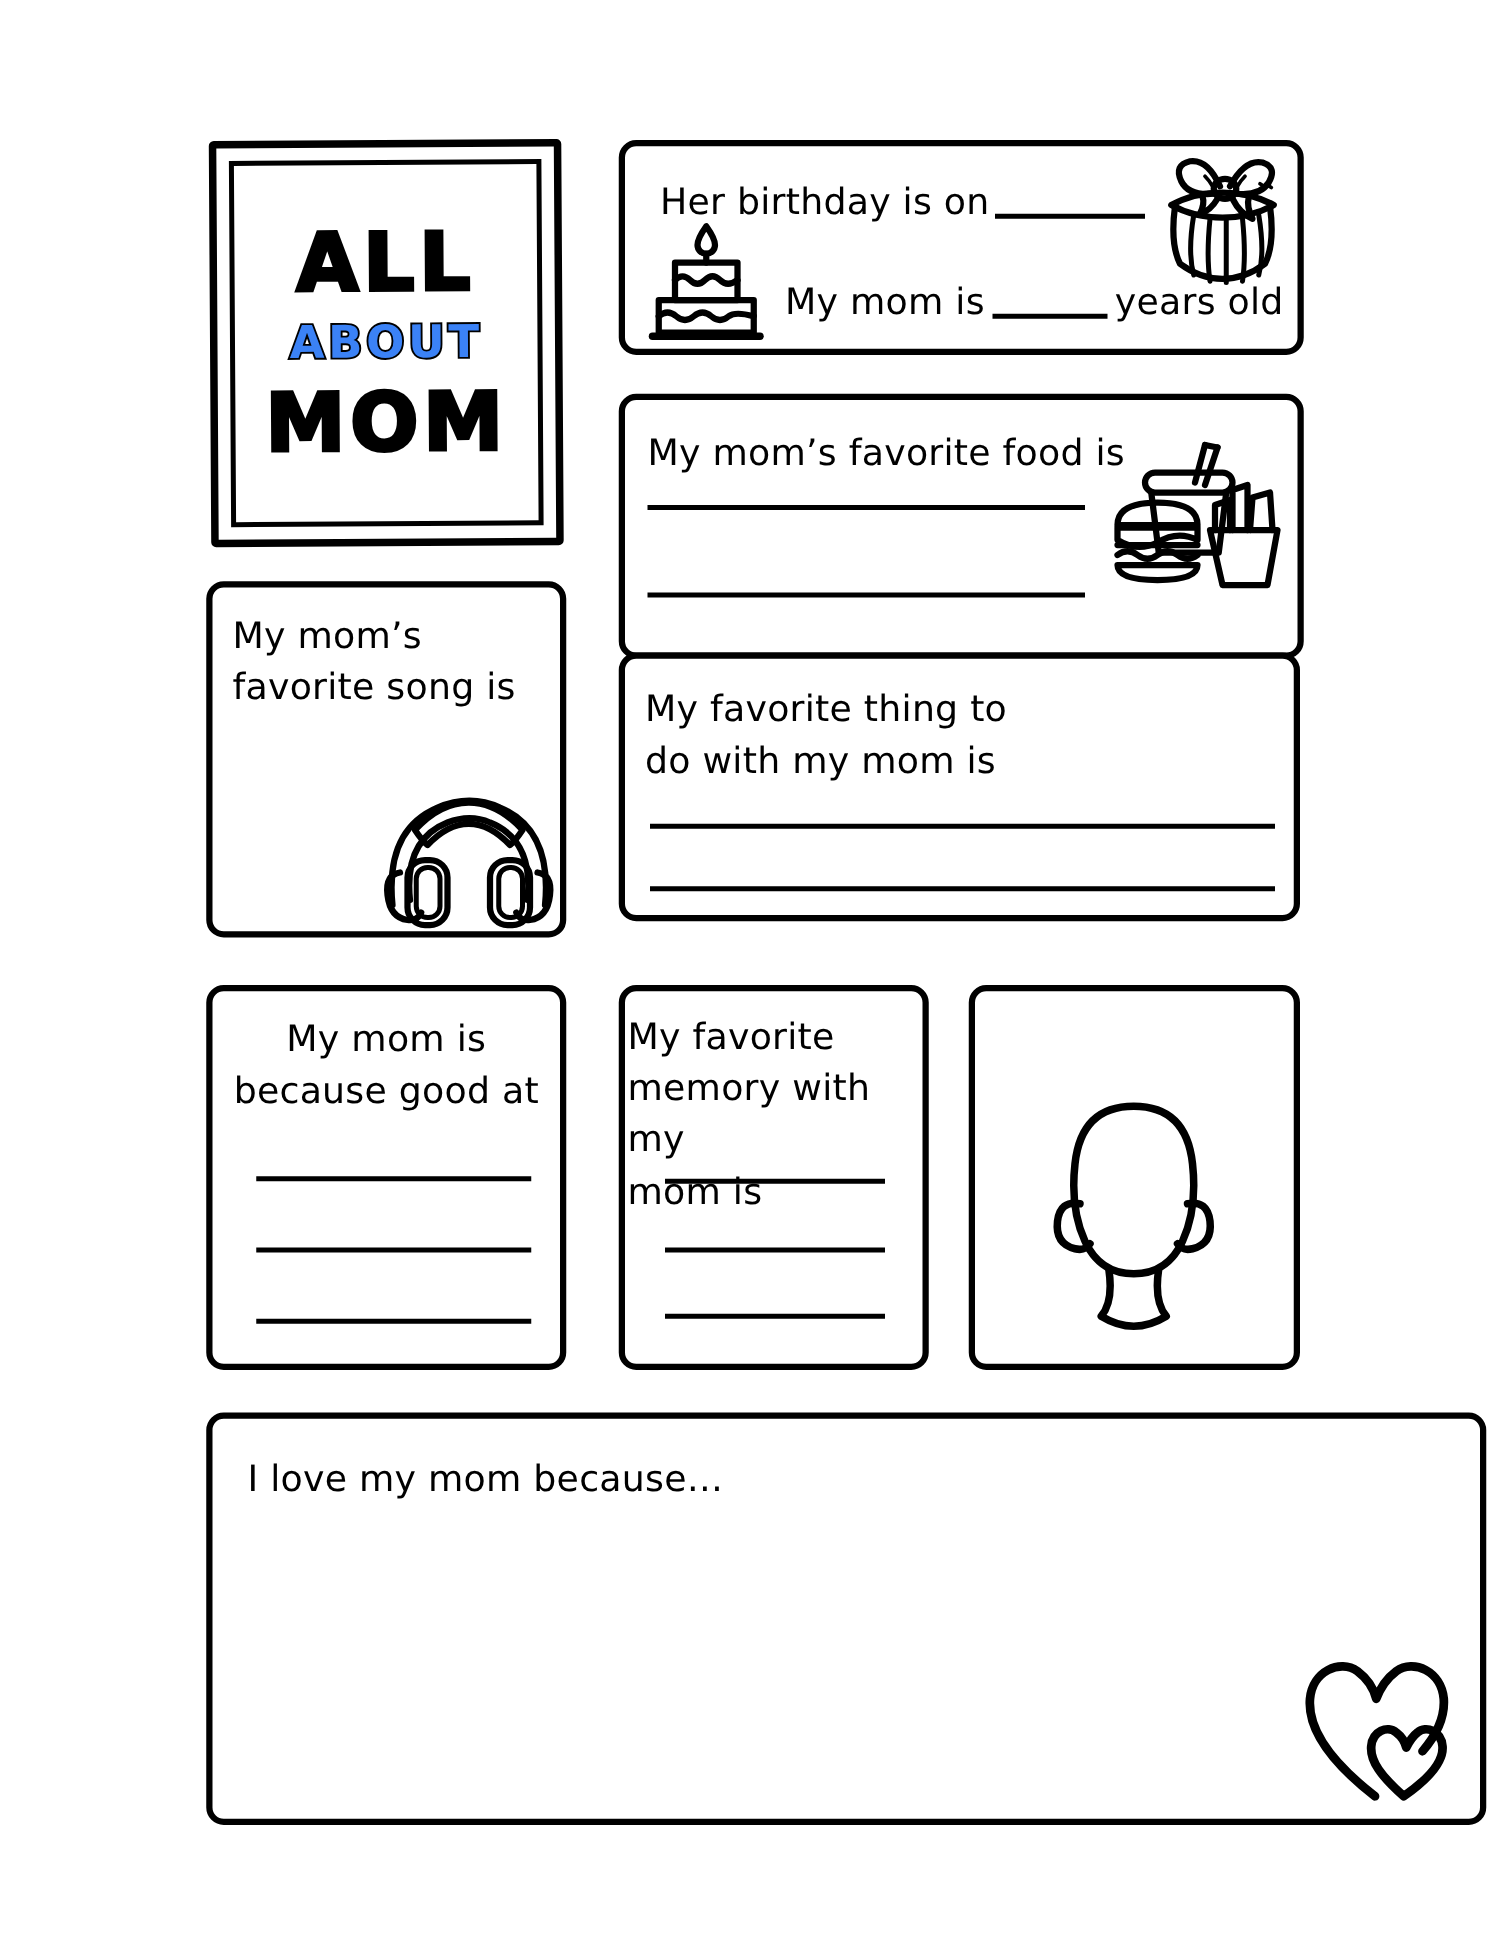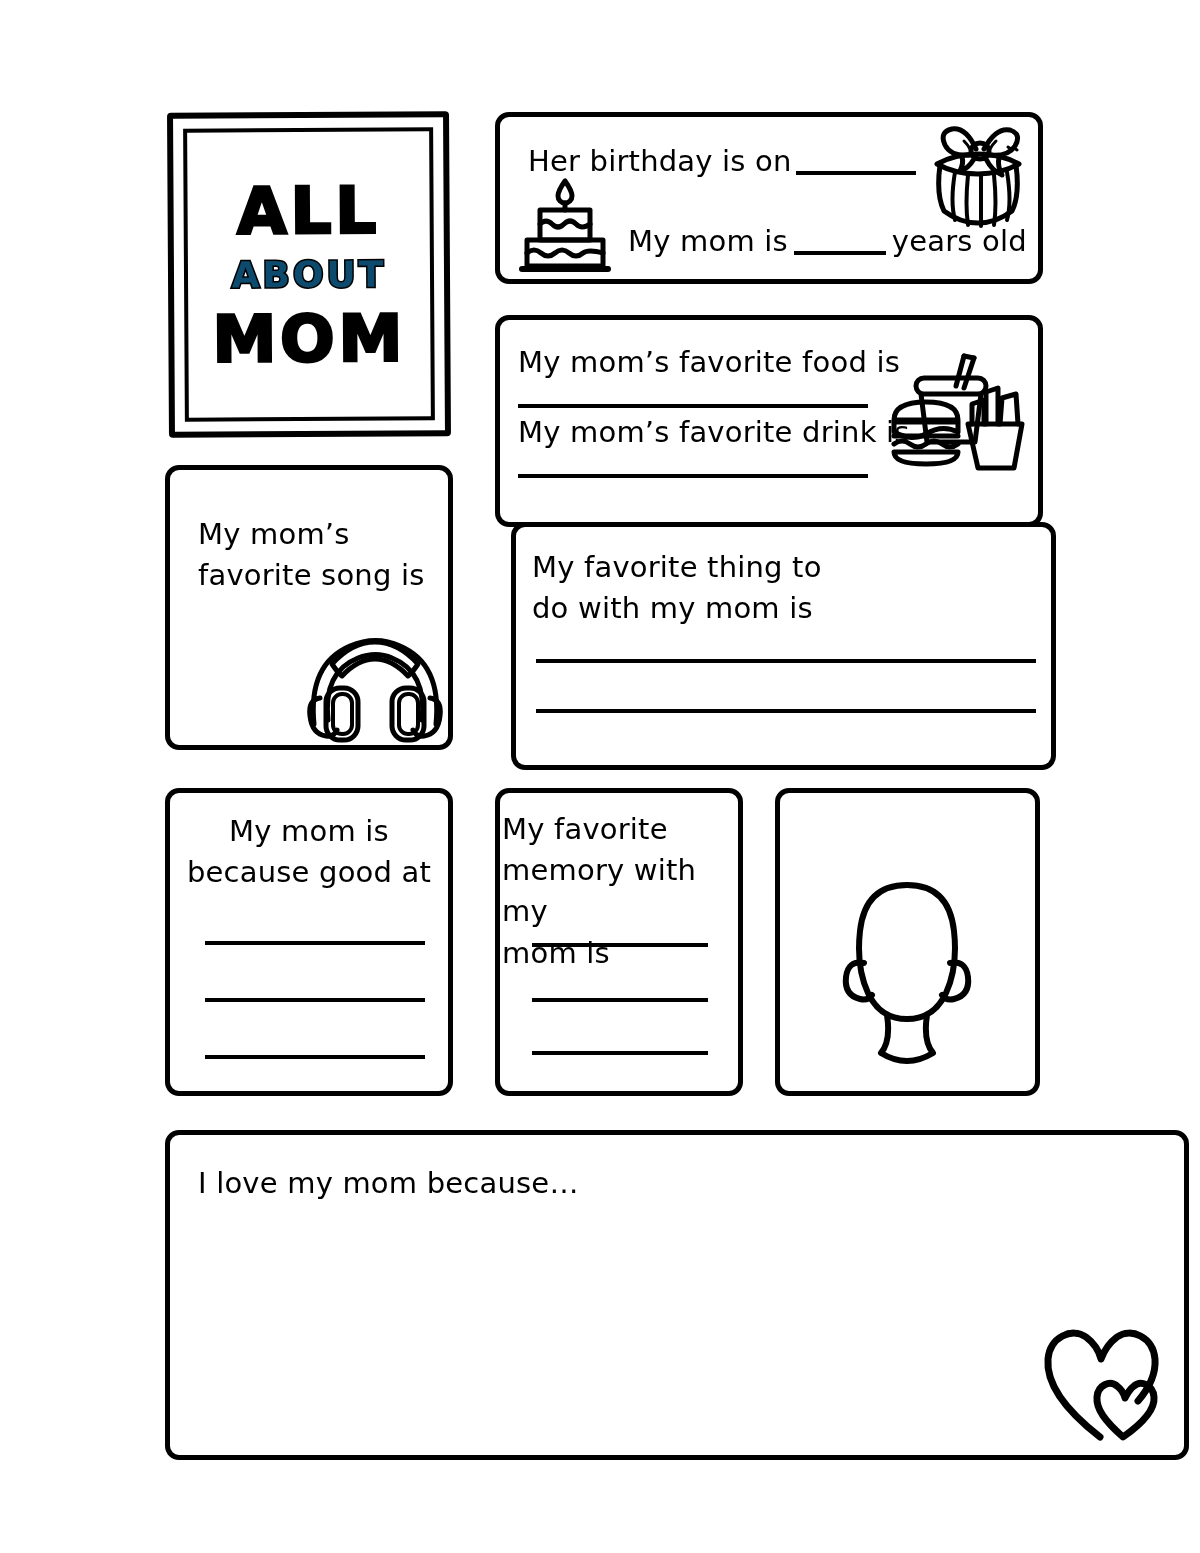--- a/index.html
+++ b/index.html
@@ -65,21 +65,21 @@
     -webkit-text-stroke: 3px #000;
   }
   .t-all { font-size: 64px; margin-bottom: 10px; }
   .t-mom { font-size: 64px; margin-top: 10px; }
   .t-about {
     font-family: "DejaVu Sans", sans-serif;
     font-weight: 700;
     font-size: 36px;
     letter-spacing: 3px;
     line-height: 1;
-    color: #0c4a6e;
+    color: #3b82f6;
     -webkit-text-stroke: 3px #000;
     paint-order: stroke fill;
   }
 
   
   .hw {
     font-family: "DejaVu Sans", sans-serif;
     font-size: 29px;
     font-weight: 400;
     line-height: 1.42;
@@ -96,21 +96,21 @@
   .rule {
     position: absolute;
     height: 0;
     border-bottom: 4px solid #000;
   }
 
   
   #birthday-box  { left: 495px; top: 112px;  width: 548px; height: 172px; padding-left: 48px; }
   #food-box      { left: 495px; top: 315px;  width: 548px; height: 212px; }
   #song-box      { left: 165px; top: 465px;  width: 288px; height: 285px; }
-  #favthing-box  { left: 511px; top: 522px;  width: 545px; height: 248px; }
+  #favthing-box  { left: 495px; top: 522px;  width: 545px; height: 215px; }
   #goodat-box    { left: 165px; top: 788px;  width: 288px; height: 308px; }
   #memory-box    { left: 495px; top: 788px;  width: 248px; height: 308px; }
   #portrait-box  { left: 775px; top: 788px;  width: 265px; height: 308px; }
   #because-box   { left: 165px; top: 1130px; width: 1024px; height: 330px; }
 
   
   #bd-line1 {
     position: absolute;
     left: 28px;
     top: 24px;
@@ -128,21 +128,21 @@
   #gift-icon  { position: absolute; left: 424px; top: 2px;   width: 108px; height: 112px; }
 
   
   #food-l1 { position: absolute; left: 18px; top: 22px; }
   #food-l2 { position: absolute; left: 18px; top: 92px; }
   #food-r1 { left: 18px; top: 84px; width: 350px; }
   #food-r2 { left: 18px; top: 154px; width: 350px; }
   #fastfood-icon { position: absolute; left: 386px; top: 28px; width: 140px; height: 128px; }
 
   
-  #song-label { position: absolute; left: 28px; top: 18px; margin-top: 26px; }
+  #song-label { position: absolute; left: 16px; top: 18px; }
   #headphones-icon { position: absolute; left: 130px; top: 150px; width: 150px; height: 125px; }
 
   
   #favthing-label { position: absolute; left: 16px; top: 20px; }
   #ft-r1 { left: 20px; top: 132px; width: 500px; }
   #ft-r2 { left: 20px; top: 182px; width: 500px; }
 
   
   #goodat-label {
     position: absolute;
@@ -242,21 +242,20 @@
           <path d="M84 28 l 3 2" stroke-width="3"></path>
           <path d="M90 29 l 3 2" stroke-width="3"></path>
         </g>
       </svg>
     </div>
   </div>
 
   <div class="box" id="food-box">
     <div class="hw" id="food-l1">My mom’s favorite food is</div>
     <div class="rule" id="food-r1"></div>
-    <div class="hw" id="food-l2">My mom’s favorite drink is</div>
     <div class="rule" id="food-r2"></div>
 
     <div id="fastfood-icon">
       <svg viewBox="0 0 140 128" width="140" height="128">
         <g fill="none" stroke="#000" stroke-width="5" stroke-linecap="round" stroke-linejoin="round">
 
           <path d="M78 8 L 70 38"></path>
           <path d="M88 10 L 78 40"></path>
           <path d="M78 8 L 88 10"></path>
 

